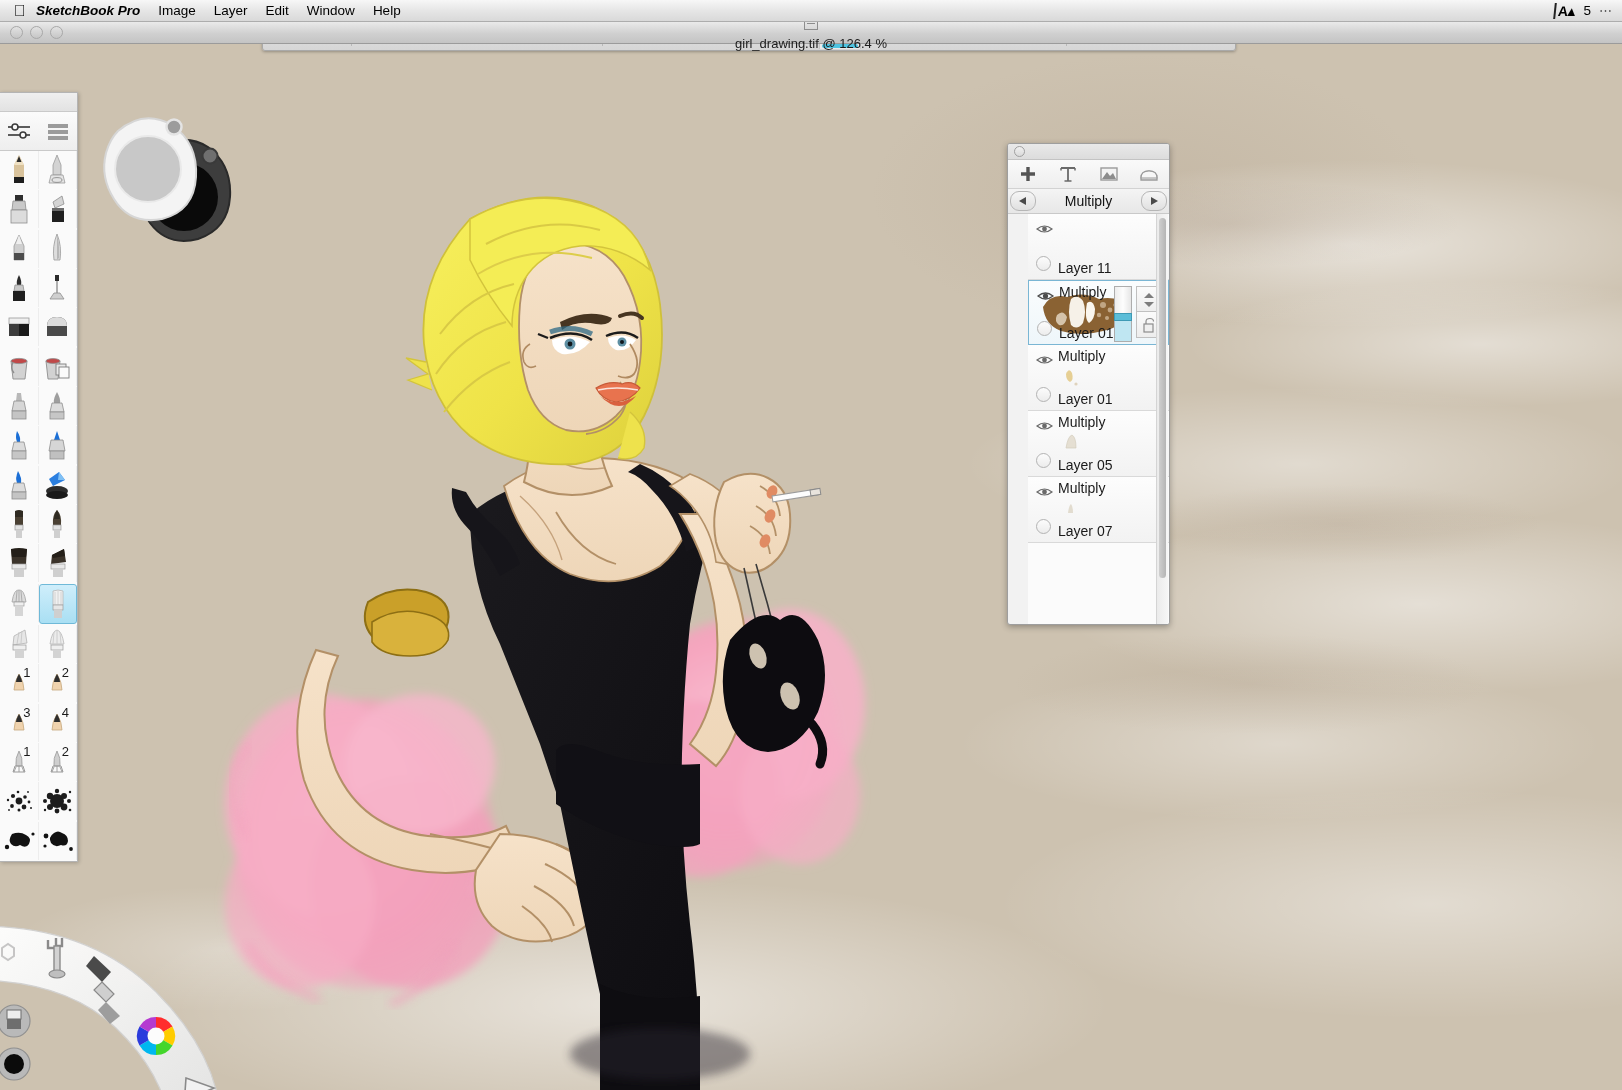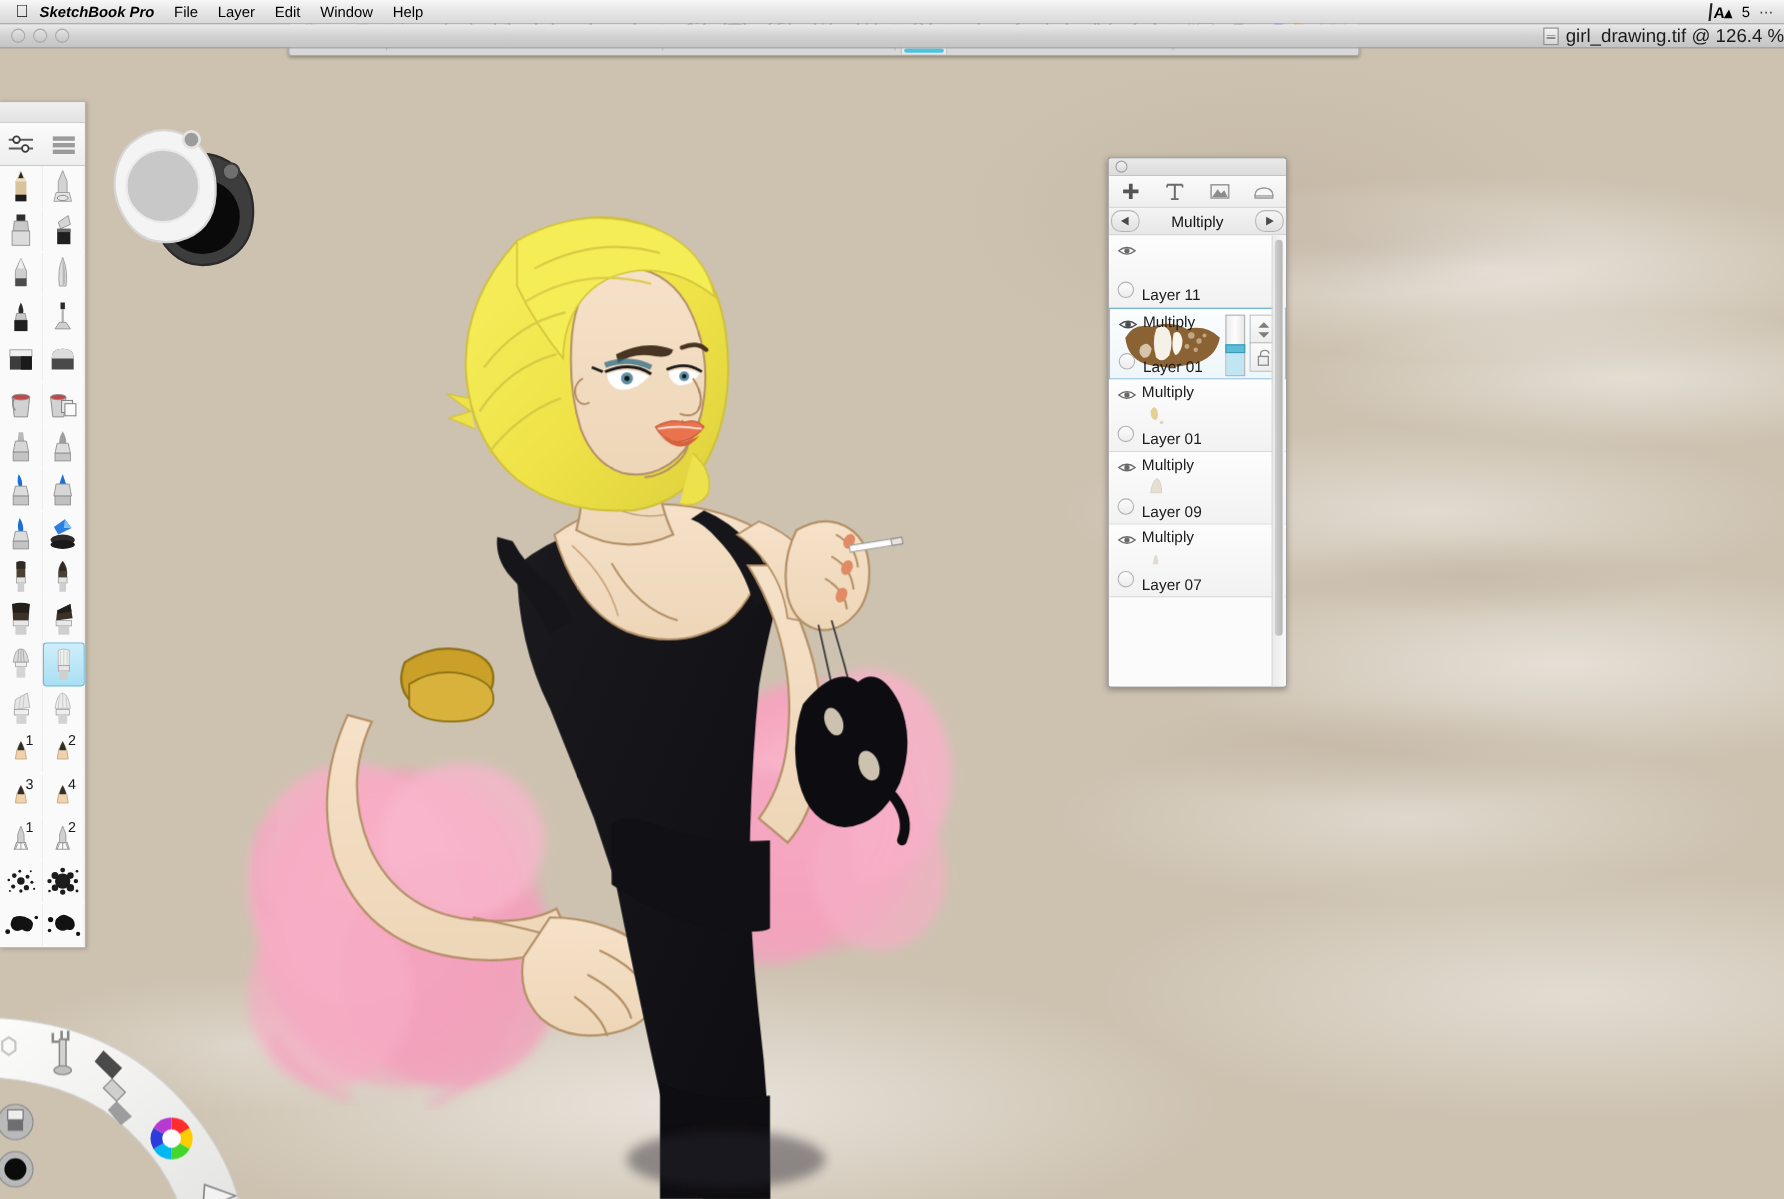--- a/index.html
+++ b/index.html
@@ -59,22 +59,22 @@
   }
   .tb-lights { display: flex; gap: 7px; margin-left: 10px; }
   .tb-light {
     width: 11px; height: 11px; border-radius: 50%;
     background: linear-gradient(to bottom,#e2e2e2,#c6c6c6);
     border: 1px solid #a8a8a8;
   }
   .tb-title {
     position: absolute; left: 0; right: 0;
     text-align: center;
-    font-size: 17px; color: #1b1b1b;
-    display: flex; align-items: center; justify-content: flex-end; gap: 6px;
+    font-size: 13px; color: #1b1b1b;
+    display: flex; align-items: center; justify-content: flex-end; gap: 6px; flex-direction: column;
   }
   .doc-icon {
     width: 12px; height: 14px;
     background: linear-gradient(to bottom,#f2f2f2,#d8d8d8);
     border: 1px solid #8d8d8d;
     position: relative;
     display: inline-block;
   }
   .doc-icon::after {
     content:""; position:absolute; left:2px; top:6px; right:2px; height:4px;
@@ -232,20 +232,21 @@
     border: 1px solid #b6b6b6;
     border-radius: 9px;
     display:flex; align-items:center; justify-content:center;
   }
   .lp-blendlabel {
     flex:1; text-align:center; font-size: 14px; color:#111;
   }
   .lp-list {
     flex: 1; position: relative; overflow: hidden;
     background: #fbfbfb;
+    margin-left: 20px;
   }
   .lp-row {
     height: 65px; position: relative;
     border-bottom: 1px solid #d9d9d9;
     background: linear-gradient(to bottom,#fdfdfd,#f2f2f2);
   }
   .lp-row.active {
     border: 1px solid #7ab6d4;
     background: linear-gradient(to bottom,#fbfdfe,#eef6fa);
     box-sizing: border-box;
@@ -517,21 +518,21 @@
           <circle cx="52" cy="70" r="33" fill="#c8c8c8" stroke="#e9e9e9" stroke-width="2"></circle>
           <circle cx="78" cy="28" r="7.5" fill="#9c9c9c" stroke="#e4e4e4" stroke-width="2.5"></circle>
         </g>
       </svg>
     </div>
   </div>
 
   <div class="menubar">
     <span class="apple-logo"></span>
     <span class="appname">SketchBook Pro</span>
-    <span class="mi">File</span>
+    <span class="mi">Image</span>
     <span class="mi">Layer</span>
     <span class="mi">Edit</span>
     <span class="mi">Window</span>
     <span class="mi">Help</span>
     <span class="right">
       <span class="ai-badge">A▴</span>
       <span>5</span>
       <span class="menu-extra">⋯</span>
     </span>
   </div>
@@ -1174,21 +1175,21 @@
 
       <div class="lp-row">
         <span class="lp-eye">
           <svg width="17" height="12" viewBox="0 0 17 12">
             <path d="M1 6 Q 8.5 0 16 6 Q 8.5 12 1 6 Z" fill="none" stroke="#6a6a6a" stroke-width="1.2"></path>
             <circle cx="8.5" cy="6" r="2.4" fill="#6a6a6a"></circle>
           </svg>
         </span>
         <span class="lp-radio"></span>
         <span class="lp-blend">Multiply</span>
-        <span class="lp-name">Layer 09</span>
+        <span class="lp-name">Layer 05</span>
         <svg style="position:absolute;left:30px;top:19px" width="40" height="30" viewBox="0 0 40 30">
           <path d="M8 18 Q 10 6 14 5 Q 18 7 18 18 Z" fill="#e4ddcf" opacity=".9" stroke="#cfc7b6" stroke-width=".7"></path>
         </svg>
       </div>
 
       <div class="lp-row">
         <span class="lp-eye">
           <svg width="17" height="12" viewBox="0 0 17 12">
             <path d="M1 6 Q 8.5 0 16 6 Q 8.5 12 1 6 Z" fill="none" stroke="#6a6a6a" stroke-width="1.2"></path>
             <circle cx="8.5" cy="6" r="2.4" fill="#6a6a6a"></circle>

